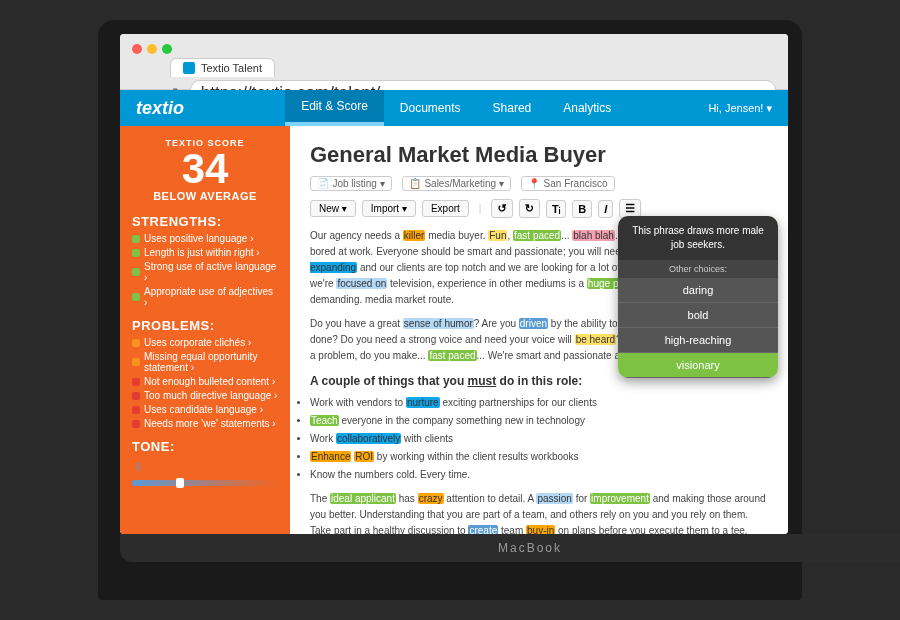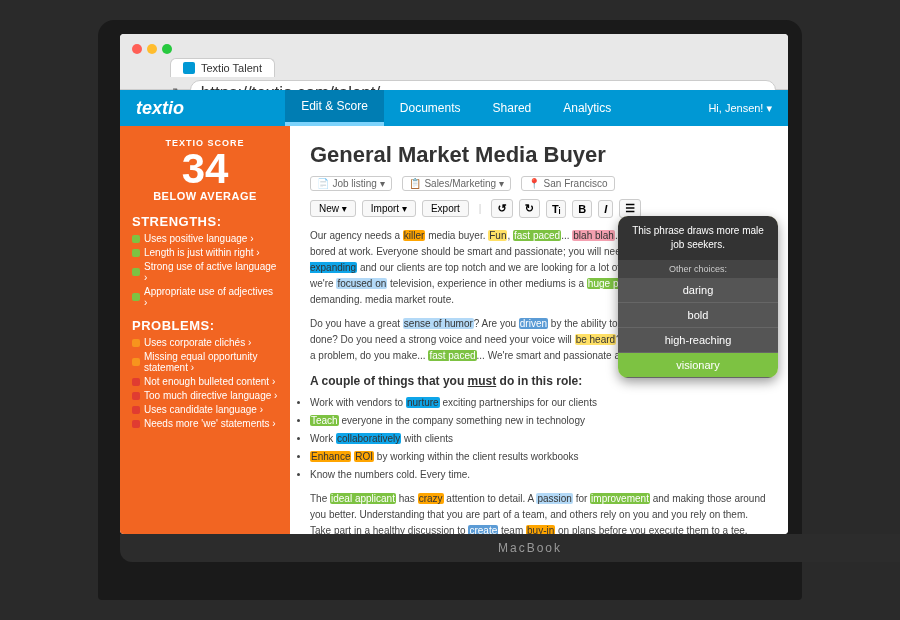--- a/index.html
+++ b/index.html
@@ -172,20 +172,30 @@
               </div>
             <div class="sidebar-item">
                 <div class="sidebar-dot dot-red"></div>
                 <span>Uses candidate language ›</span>
               </div>
             <div class="sidebar-item">
                 <div class="sidebar-dot dot-red"></div>
                 <span>Needs more 'we' statements ›</span>
               </div>
           </div>
+          <div class="tone-section">
+            <div class="sidebar-section-title">TONE:</div>
+            <div class="tone-icons">
+              <span style="color:#5b9bd5;font-size:16px;">♀</span>
+              <span style="color:#f26522;font-size:16px;">♂</span>
+            </div>
+            <div class="tone-bar">
+              <div style="position:absolute;left:30%;top:-2px;width:8px;height:10px;background:#fff;border-radius:2px;"></div>
+            </div>
+          </div>
         </div>
 
         <div class="editor" style="position:relative;">
           <div class="doc-title">General Market Media Buyer</div>
           <div class="doc-meta">
             <div class="meta-tag">📄 <span>Job listing</span> ▾</div>
             <div class="meta-tag">📋 <span>Sales/Marketing</span> ▾</div>
             <div class="meta-tag">📍 <span>San Francisco</span></div>
           </div>
           <div class="toolbar">

